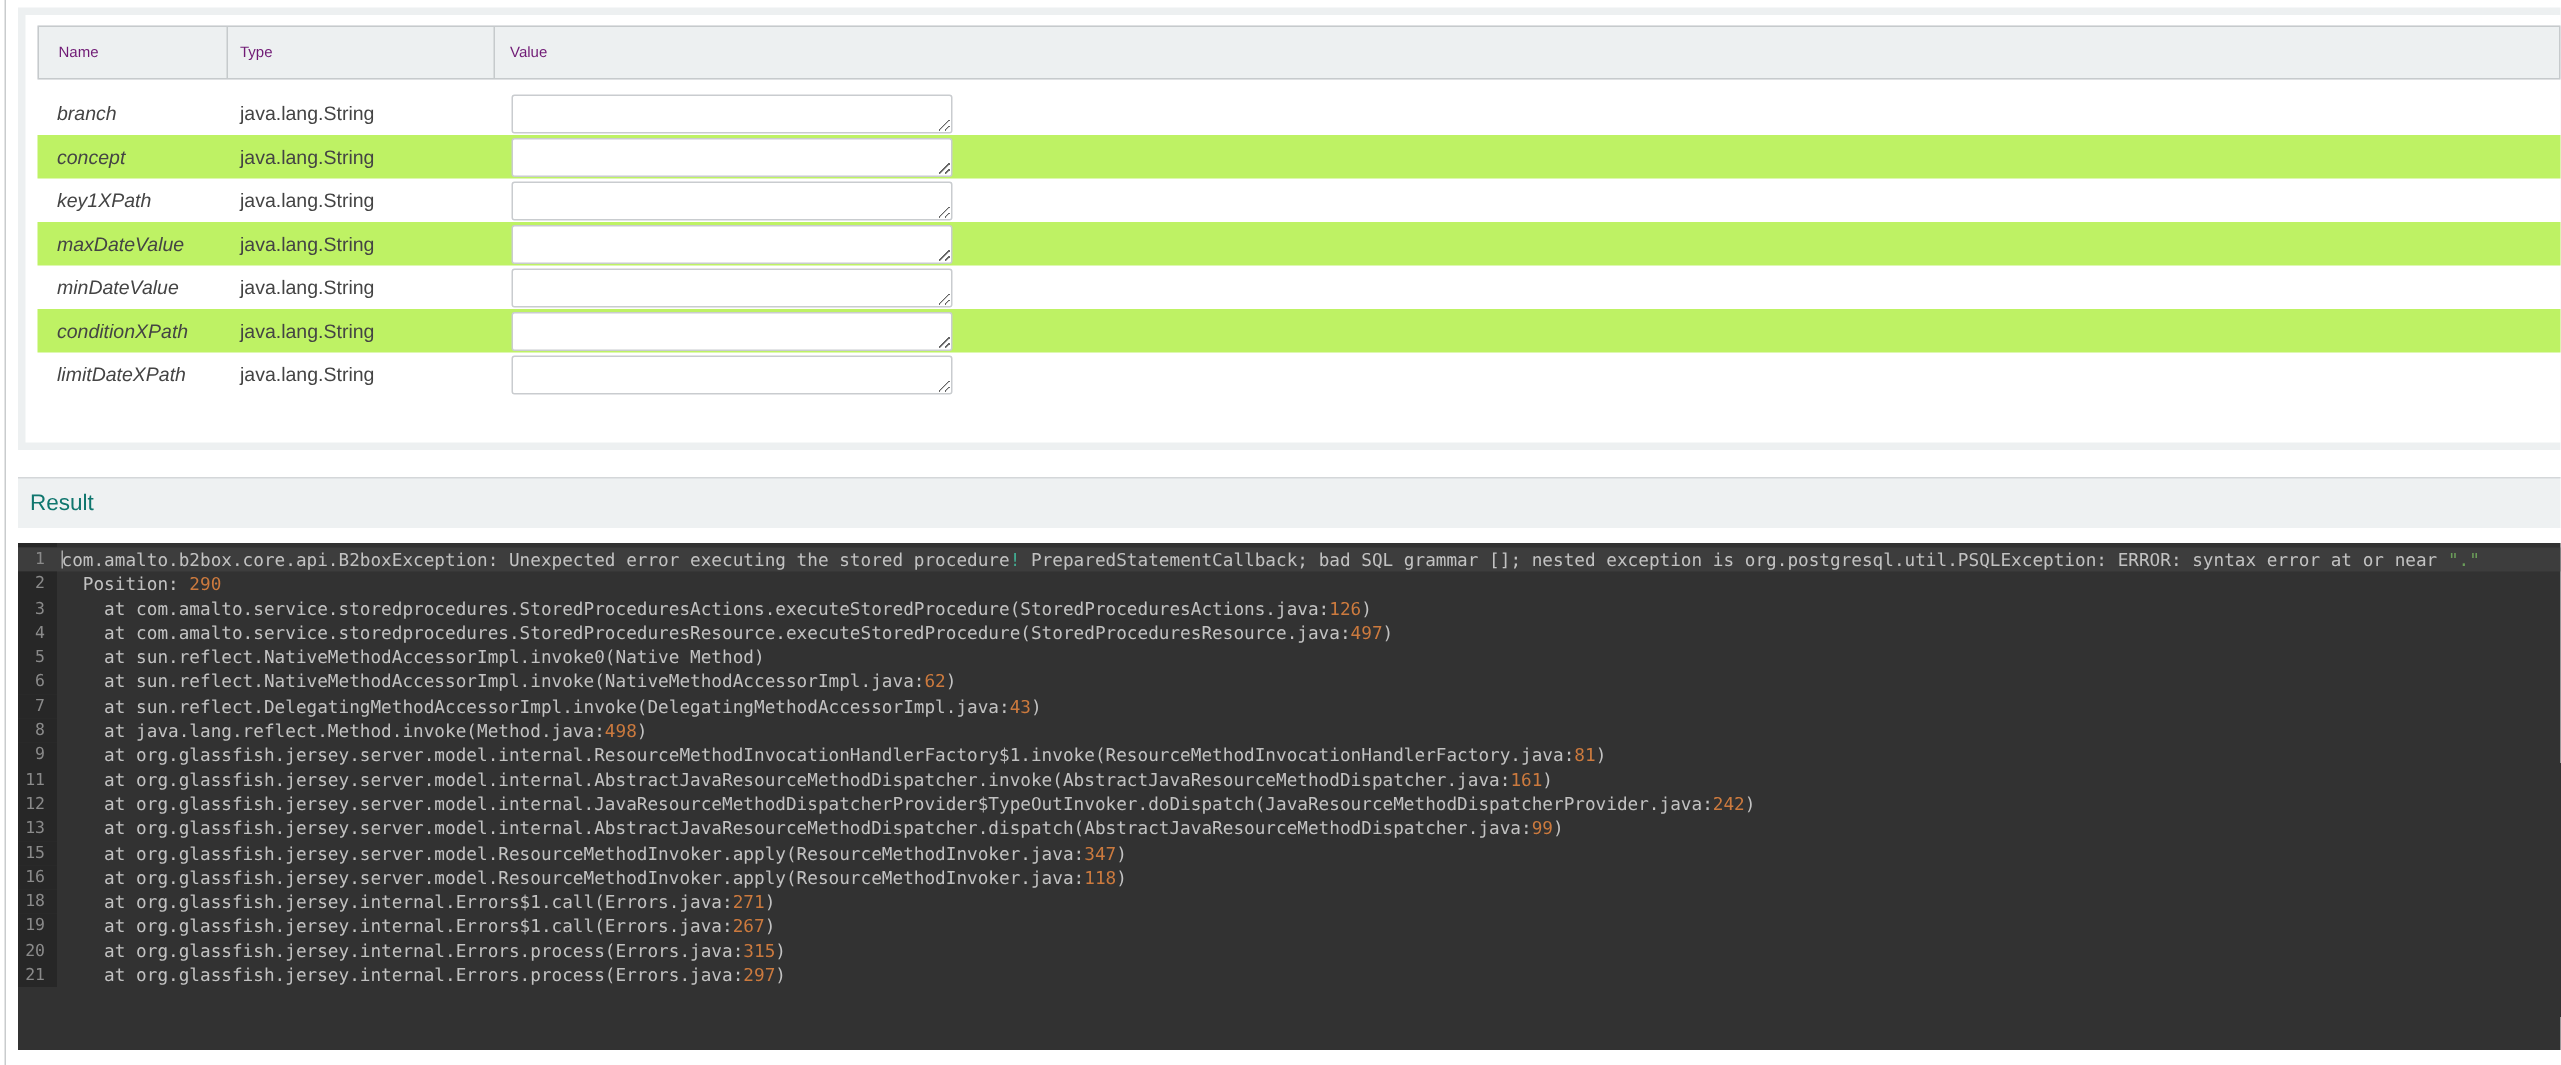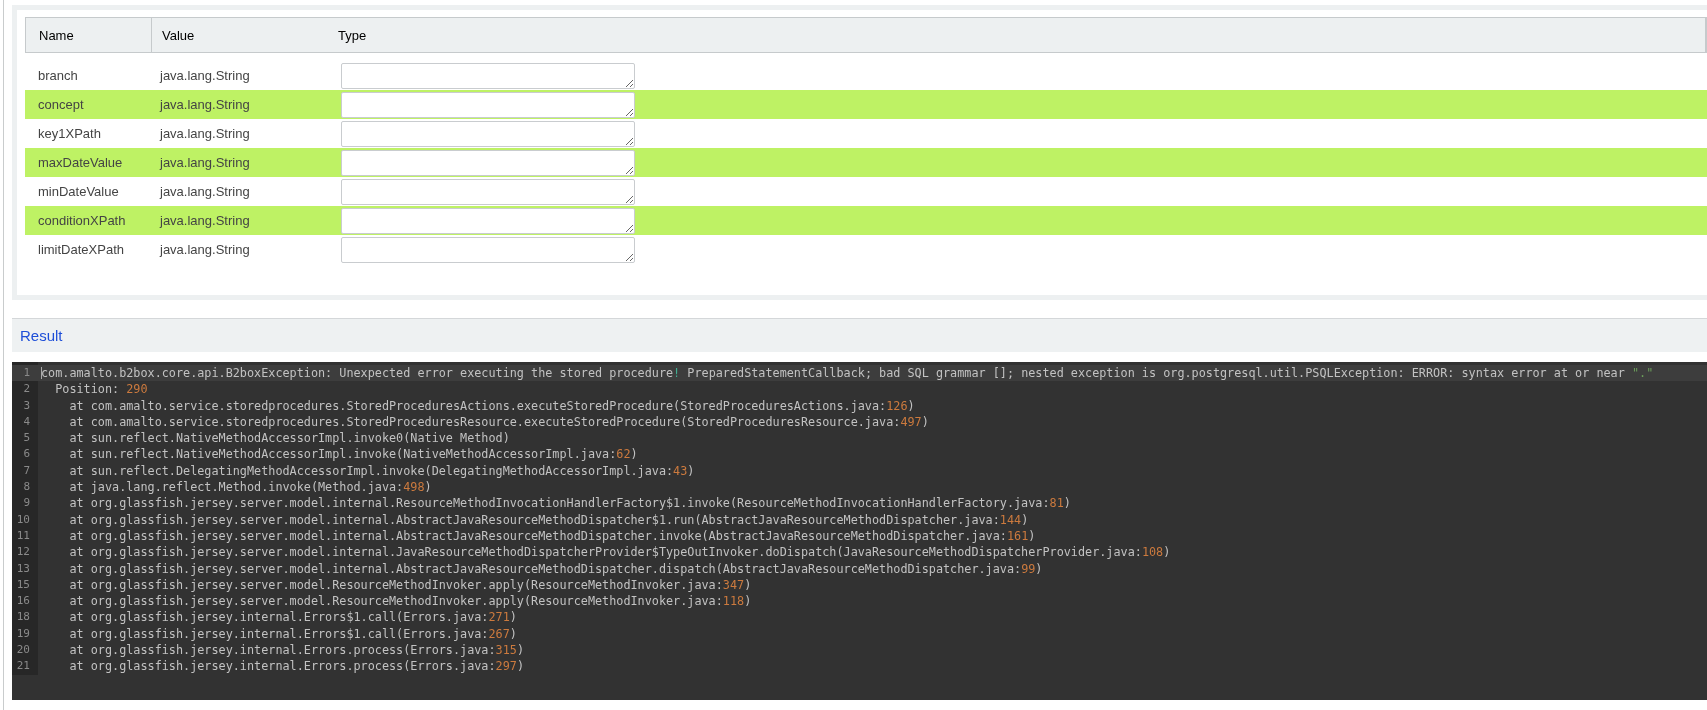--- a/index.html
+++ b/index.html
@@ -10,48 +10,48 @@
   .vline { position:absolute; left:3px; top:0; bottom:0; width:1px; background:#c9cccd; }
 
   
   .params-panel { position:absolute; left:12px; right:0; top:5px; height:295px; background:#edf0f1; }
   .params-card  { position:absolute; left:5px; top:5px; right:0; bottom:5px; background:#ffffff; }
 
   .ptable-header {
     position:absolute; left:8px; right:0; top:7px; height:36px;
     background:#edf0f1; border:1px solid #c6cacc;
     display:grid; grid-template-columns:126px 178px 1fr;
-    align-items:center; font-size:13px; color:#000000;
+    align-items:center; font-size:10px; color:#701a75;
   }
   .ph-cell { height:100%; display:flex; align-items:center; }
   .ph-cell.sep { border-right:1px solid #c6cacc; }
   .ph-name  { padding-left:13px; }
   .ph-type  { padding-left:8px; }
   .ph-value { padding-left:10px; }
 
   .ptable-rows { position:absolute; left:8px; right:0; top:51px; }
   .prow {
     display:grid; grid-template-columns:135px 181px 1fr;
     align-items:center; height:29px; font-size:13px; color:#444444;
   }
   .prow.stripe { background:#bef264; }
-  .prow .c-name { padding-left:13px; }
+  .prow .c-name { padding-left:13px;font-style:italic; }
   .prow textarea {
     width:294px; height:26px; resize:both;
     border:1px solid #c9cccf; border-radius:2px; background:#ffffff;
     font-family:"Liberation Sans","DejaVu Sans",sans-serif; font-size:12px;
     color:#333; outline:none; display:block;
   }
 
   
   .result-bar {
     position:absolute; left:12px; right:0; top:318px; height:34px;
     background:#eef1f2; border-top:1px solid #d4d7d9;
     display:flex; align-items:center;
-    font-size:15px; color:#1d4ed8; padding-left:8px;
+    font-size:15px; color:#0f766e; padding-left:8px;
   }
 
   
   .console {
     position:absolute; left:12px; right:0; top:362px; height:338px;
     background:#323232; overflow:hidden;
     font-family:"DejaVu Sans Mono","Liberation Mono",monospace;
     font-size:11.8px; line-height:16.3px; color:#c2c2c2;
   }
   .cl { display:flex; height:16.3px; }
@@ -70,22 +70,22 @@
 </style>
 </head>
 <body>
 
 <div class="vline"></div>
 
 <div class="params-panel">
   <div class="params-card">
     <div class="ptable-header">
       <div class="ph-cell ph-name sep">Name</div>
+      <div class="ph-cell ph-type sep">Type</div>
       <div class="ph-cell ph-value">Value</div>
-      <div class="ph-cell ph-type sep">Type</div>
     </div>
     <div class="ptable-rows" id="ptable-rows">
         <div class="prow">
           <div class="c-name">branch</div>
           <div>java.lang.String</div>
           <div>
             <textarea style=""></textarea>
           </div>
         </div>
         <div class="prow stripe">
@@ -172,30 +172,26 @@
     </div>
     <div class="cl">
       <div class="cl-num">8</div>
       <div class="cl-code">    at java.lang.reflect.Method.invoke(Method.java:<span class="num">498</span>)</div>
     </div>
     <div class="cl">
       <div class="cl-num">9</div>
       <div class="cl-code">    at org.glassfish.jersey.server.model.internal.ResourceMethodInvocationHandlerFactory$1.invoke(ResourceMethodInvocationHandlerFactory.java:<span class="num">81</span>)</div>
     </div>
     <div class="cl">
-      <div class="cl-num">10</div>
-      <div class="cl-code">    at org.glassfish.jersey.server.model.internal.AbstractJavaResourceMethodDispatcher$1.run(AbstractJavaResourceMethodDispatcher.java:<span class="num">144</span>)</div>
-    </div>
-    <div class="cl">
       <div class="cl-num">11</div>
       <div class="cl-code">    at org.glassfish.jersey.server.model.internal.AbstractJavaResourceMethodDispatcher.invoke(AbstractJavaResourceMethodDispatcher.java:<span class="num">161</span>)</div>
     </div>
     <div class="cl">
       <div class="cl-num">12</div>
-      <div class="cl-code">    at org.glassfish.jersey.server.model.internal.JavaResourceMethodDispatcherProvider$TypeOutInvoker.doDispatch(JavaResourceMethodDispatcherProvider.java:<span class="num">108</span>)</div>
+      <div class="cl-code">    at org.glassfish.jersey.server.model.internal.JavaResourceMethodDispatcherProvider$TypeOutInvoker.doDispatch(JavaResourceMethodDispatcherProvider.java:<span class="num">242</span>)</div>
     </div>
     <div class="cl">
       <div class="cl-num">13</div>
       <div class="cl-code">    at org.glassfish.jersey.server.model.internal.AbstractJavaResourceMethodDispatcher.dispatch(AbstractJavaResourceMethodDispatcher.java:<span class="num">99</span>)</div>
     </div>
     <div class="cl">
       <div class="cl-num">15</div>
       <div class="cl-code">    at org.glassfish.jersey.server.model.ResourceMethodInvoker.apply(ResourceMethodInvoker.java:<span class="num">347</span>)</div>
     </div>
     <div class="cl">

